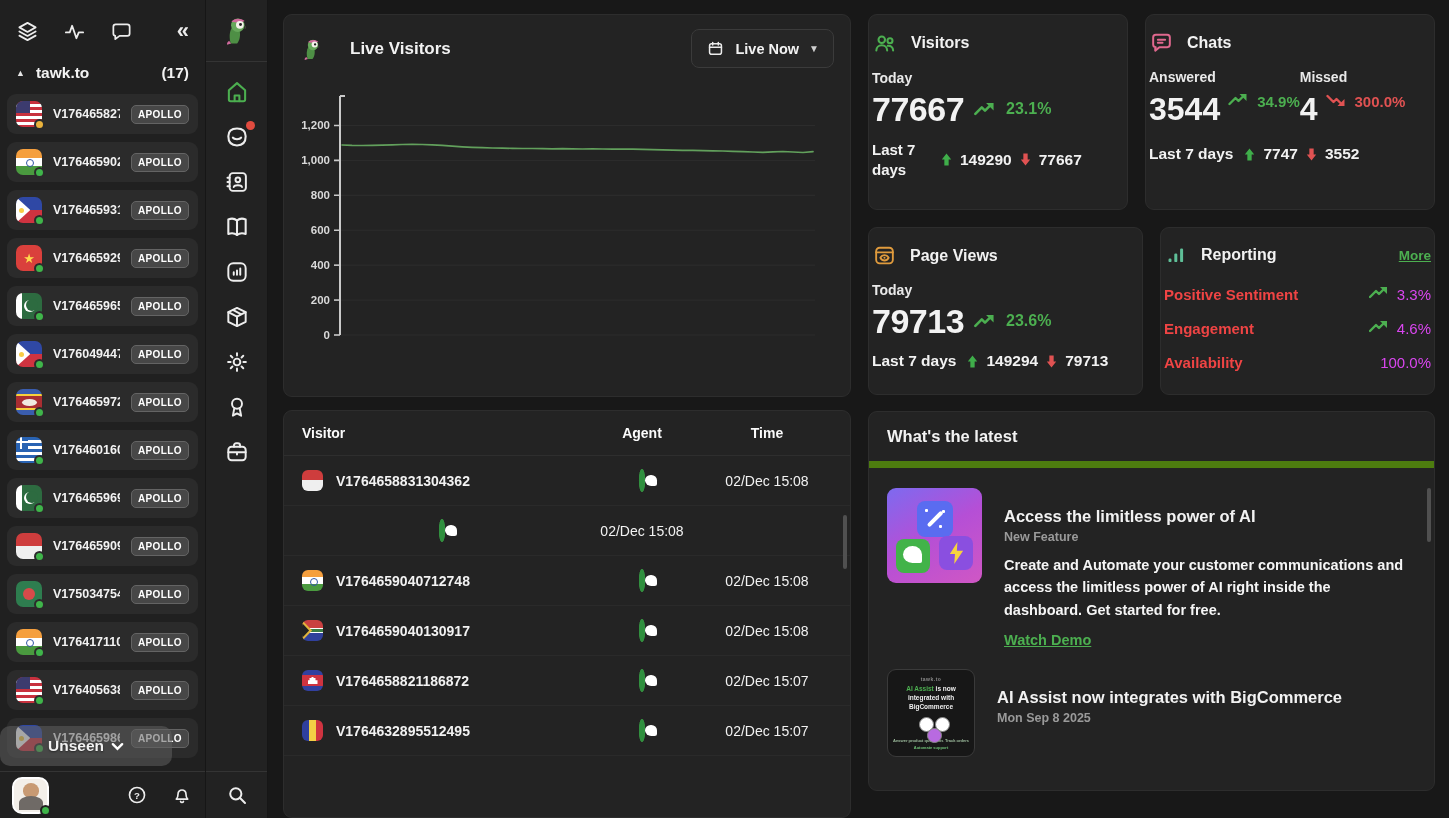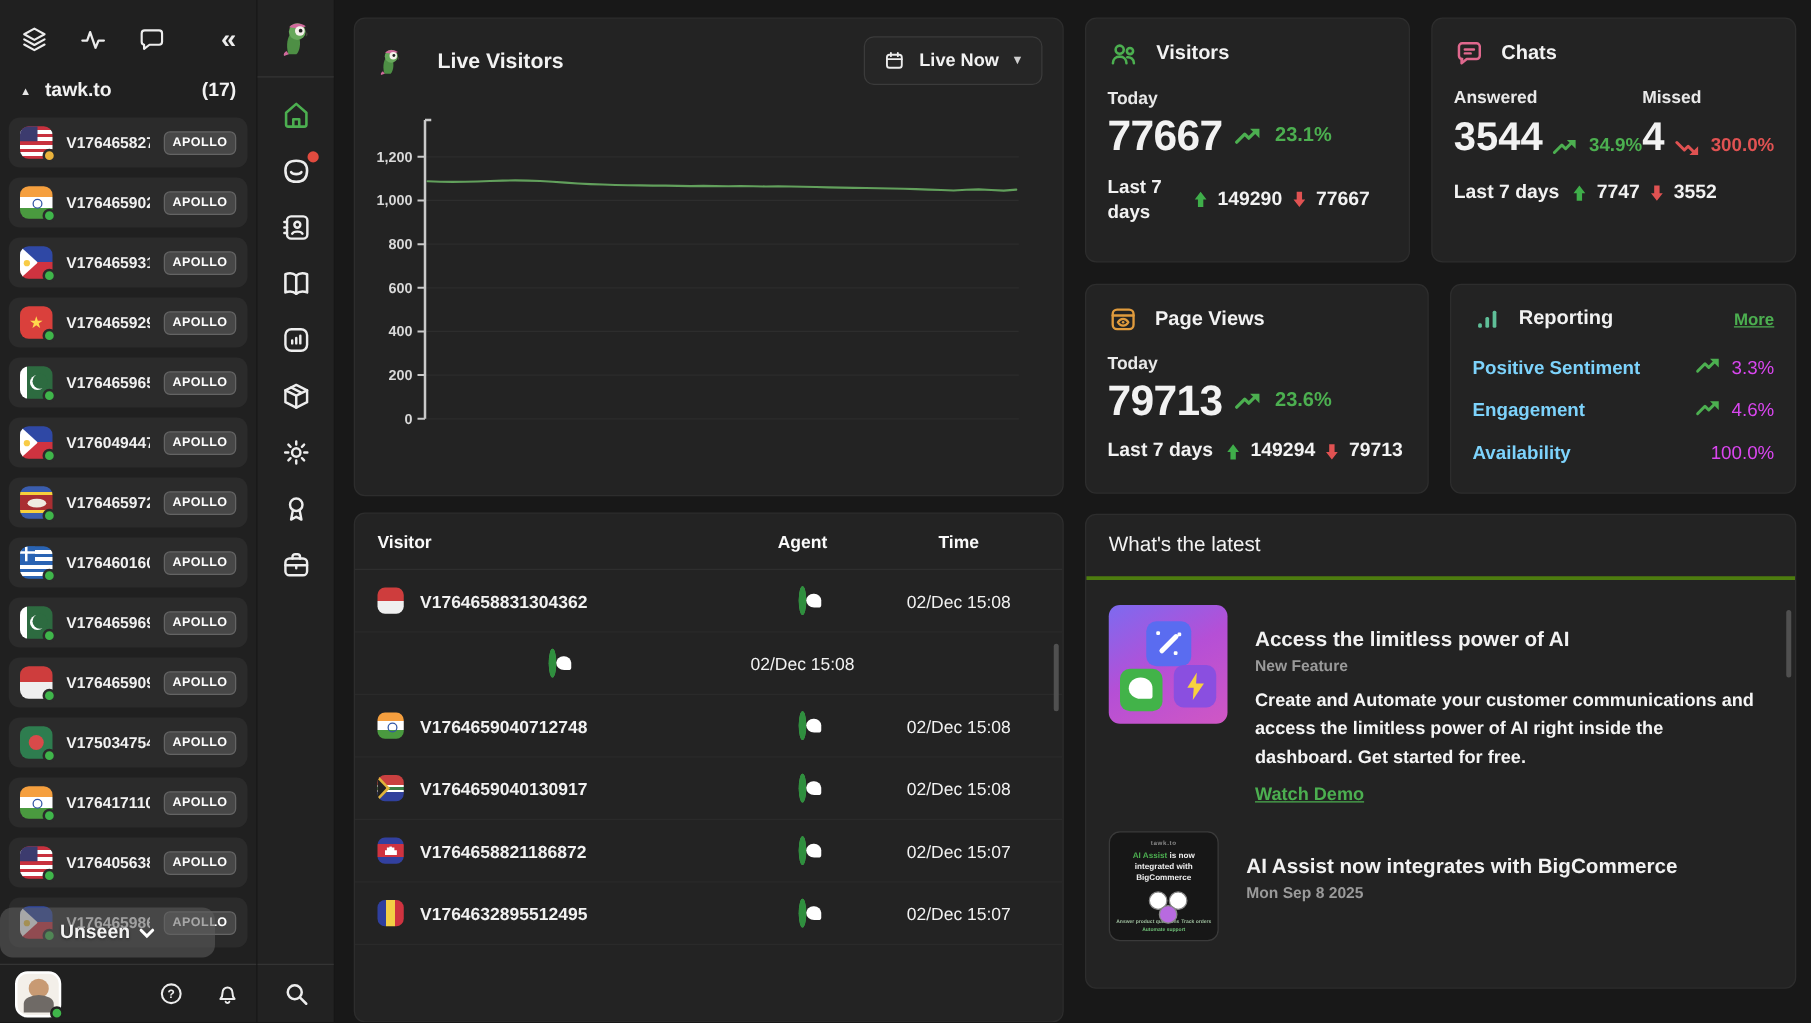--- a/index.html
+++ b/index.html
@@ -73,43 +73,43 @@
   .h-visitor .flag-wrap{width:21px;height:21px}
   .agent{width:24px;height:24px;border-radius:50%;background:#4cae53;border:3px solid #2f8f3e;position:relative;margin:0 auto}
   .agent::after{content:"";position:absolute;left:3px;top:3px;width:12px;height:11px;background:#fff;border-radius:50% 50% 20% 55%}
   .h-time{font-size:14px;font-weight:400}
   .scroll-thumb{position:absolute;right:3px;width:4px;border-radius:2px;background:#505050;cursor:grab}
 
   
   .right-col{grid-row:1/3;display:flex;flex-direction:column;gap:17px;min-height:0}
   .stat-row1{display:grid;grid-template-columns:260px 1fr;gap:17px;height:196px;flex:none}
   .stat-row2{display:grid;grid-template-columns:275px 1fr;gap:17px;height:167px;flex:none}
-  .stat-card{padding:15px 17px}
+  .stat-card{padding:15px 3px}
   .stat-head{display:flex;align-items:center;gap:13px;font-size:16px;font-weight:800;margin-bottom:14px}
   .lbl{font-size:14px;font-weight:700;color:#e9e9e9}
   .big{font-size:34px;font-weight:900;letter-spacing:-.5px;line-height:1}
   .chg-up{color:#4caf50;font-weight:800;font-size:16px}
   .chg-down{color:#e05252;font-weight:800;font-size:16px}
   .today-row{display:flex;align-items:center;gap:10px;margin:6px 0 14px}
   .last7{display:flex;align-items:center;gap:9px;font-size:15.5px;font-weight:800}
   .last7 .arrows{display:flex;align-items:center;gap:6px}
   .wrap-lbl{width:58px;line-height:1.3;font-weight:700;font-size:15px}
   .ch-cols{display:flex;margin:10px 0 20px}
   .ch-col{flex:1.1}.ch-col.missed{flex:1}
-  .ch-val{display:flex;align-items:flex-end;gap:8px;margin-top:8px}
+  .ch-val{display:flex;align-items:flex-start;gap:8px;margin-top:8px}
   .big2{font-size:32px;font-weight:900;line-height:1}
   .rep-head{display:flex;align-items:center;gap:13px;font-size:16px;font-weight:800;margin-bottom:10px}
   .more-link{margin-left:auto;color:#4caf50;font-size:13.5px;font-weight:700;text-decoration:underline;cursor:pointer}
   .rep-row{display:flex;align-items:center;justify-content:space-between;padding:8.5px 0;font-size:15px;font-weight:700}
-  .rep-label{color:#7dd3fc}
+  .rep-label{color:#ef4444}
   .rep-val{display:flex;gap:8px;color:#d946ef;font-weight:400;font-size:15px}
 
   
   .latest-card{flex:none;height:380px;display:flex;flex-direction:column;overflow:hidden}
-  .lt-head{padding:15px 18px;font-size:16.5px;font-weight:400;border-bottom:3px solid #4d7c0f}
+  .lt-head{padding:15px 18px;font-size:16.5px;font-weight:700;border-bottom:7px solid #4d7c0f}
   .lt-body{flex:1;overflow:hidden;padding:4px 0 0}
   .lt-item{display:flex;gap:22px;padding:16px 24px 4px 18px}
   .lt-thumb{flex:none;border-radius:9px;position:relative;overflow:hidden}
   .thumb-ai{width:95px;height:95px;background:linear-gradient(150deg,#7d6af0 0%,#b54fd6 48%,#d057c4 100%)}
   .mi{position:absolute;border-radius:8px}
   .mi-wand{width:36px;height:36px;left:30px;top:13px;background:#5a6cf0}
   .mi-wand::before{content:"";position:absolute;left:8px;top:16px;width:20px;height:3.5px;background:#fff;border-radius:2px;transform:rotate(-45deg)}
   .mi-wand::after{content:"";position:absolute;left:8px;top:8px;width:3px;height:3px;background:#fff;border-radius:1px;box-shadow:17px 1px 0 #fff,14px 16px 0 #fff}
   .mi-chat{width:34px;height:34px;left:9px;bottom:10px;background:#42b349}
   .mi-chat::before{content:"";position:absolute;left:7px;top:7px;width:19px;height:17px;background:#fff;border-radius:50% 50% 10% 50%}

